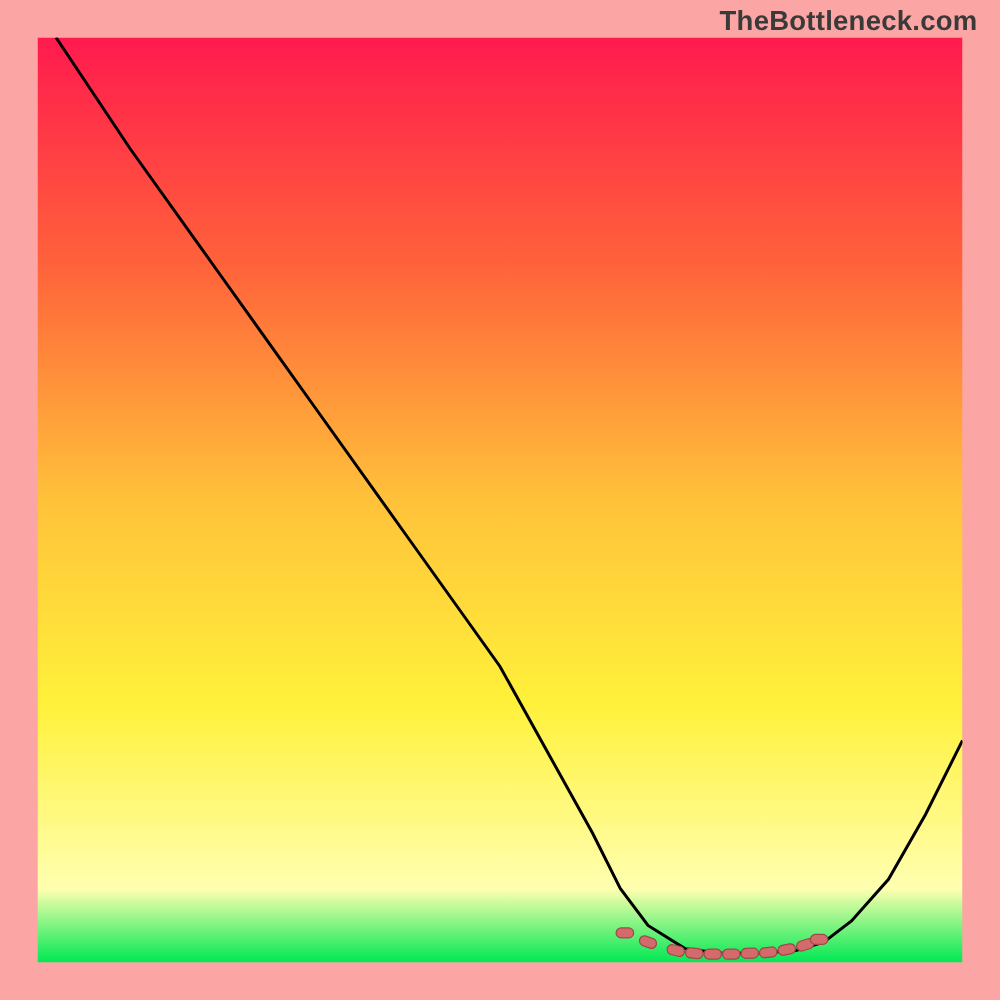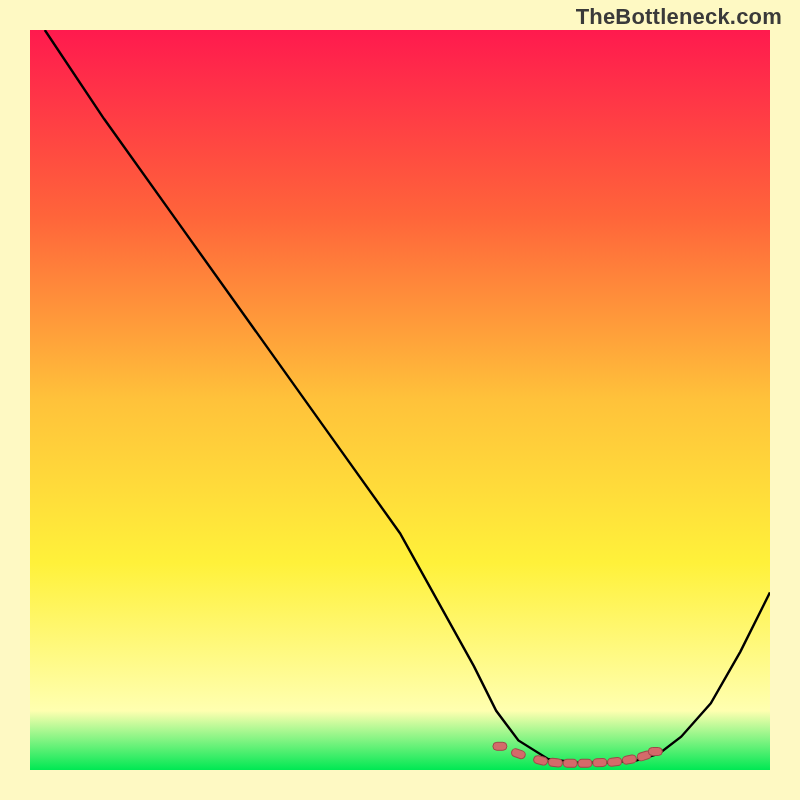--- a/index.html
+++ b/index.html
@@ -1,21 +1,21 @@
 <!DOCTYPE html>
 <html><head>
 <meta charset="utf-8">
 <style>
   * { margin: 0; padding: 0; box-sizing: border-box; }
   html, body { width: 800px; height: 800px; overflow: hidden; background: #000; }
   .frame {
     position: relative;
     width: 800px;
     height: 800px;
-    background: #fef9c3;
+    background: #fca5a5;
   }
   .watermark {
     position: absolute;
     top: 4px;
     right: 18px;
     font-family: Arial, Helvetica, sans-serif;
     font-size: 22px;
     font-weight: 600;
     color: #3a3a3a;
     letter-spacing: 0.2px;

